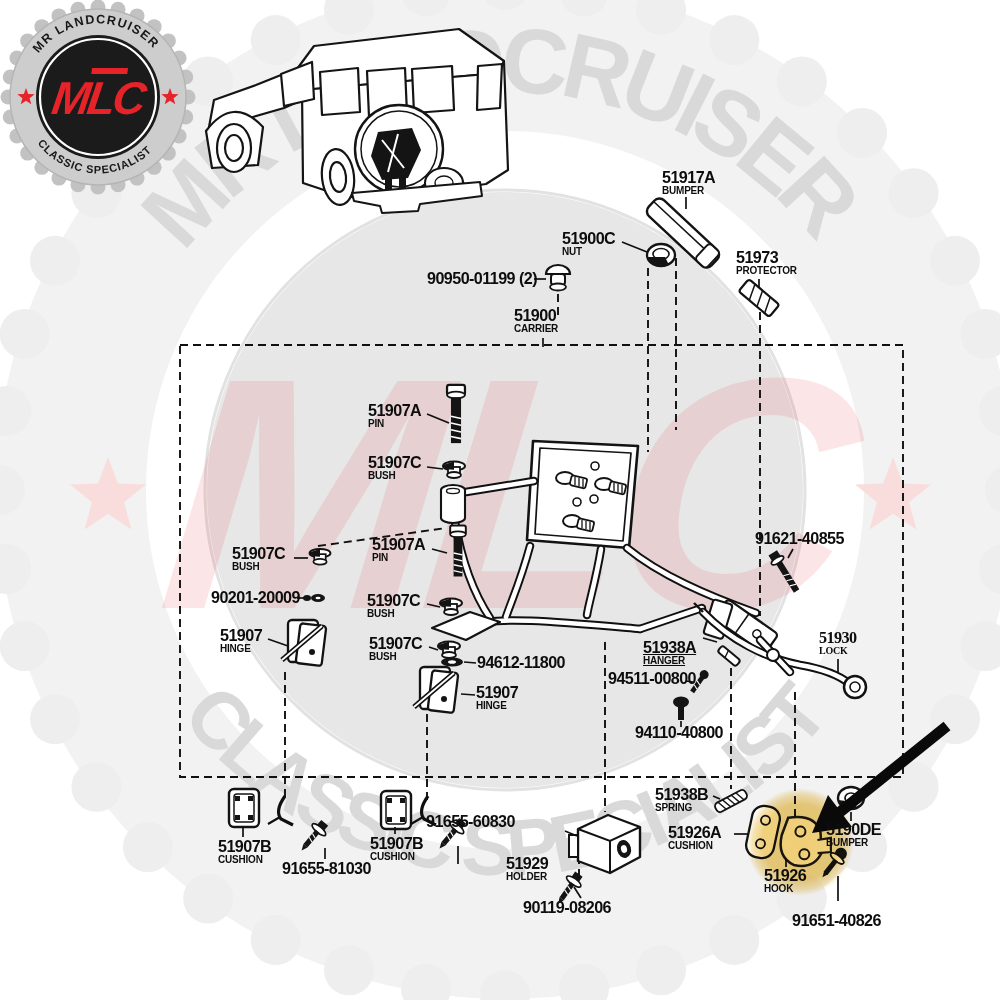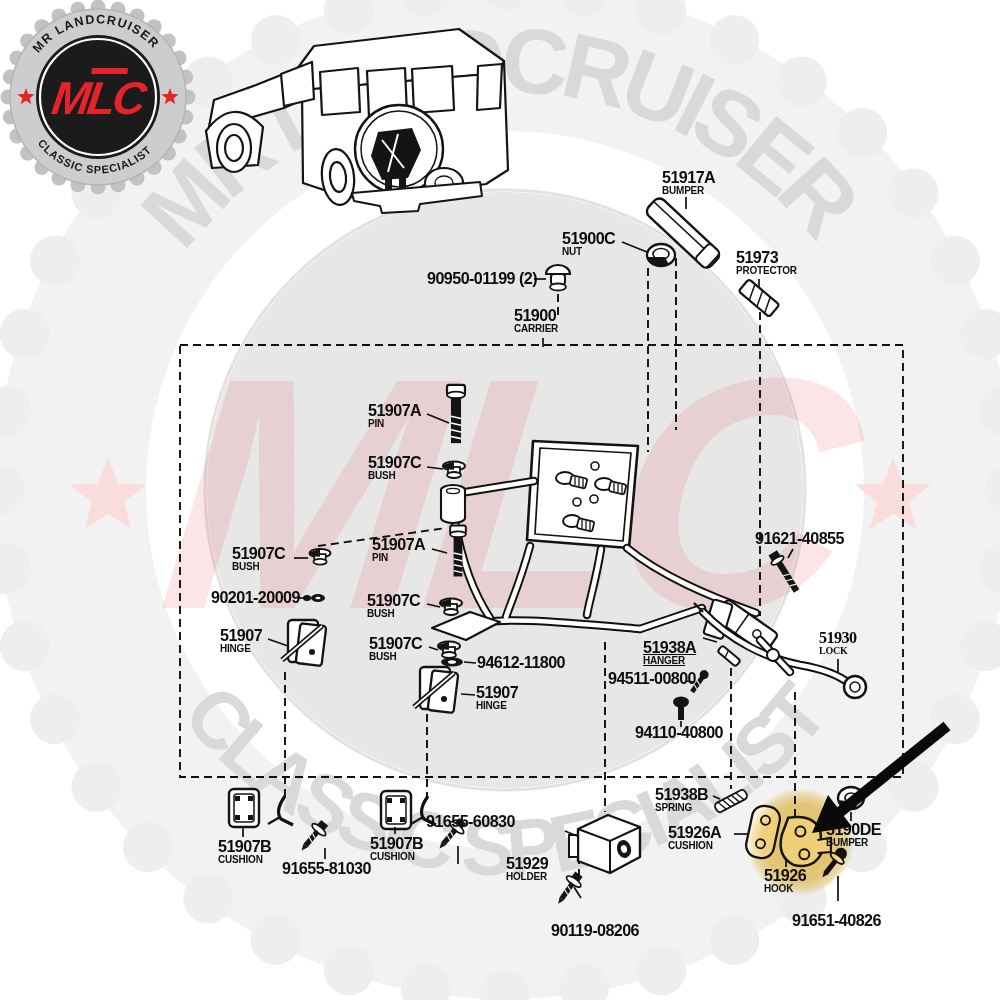--- a/index.html
+++ b/index.html
@@ -522,21 +522,21 @@
         <span class="num">51926</span>
         <span class="nm">HOOK</span>
       </div>
       <div class="co" style="left: 792px; top: 913px;">
         <span class="num">91651-40826</span>
       </div>
       <div class="co" style="left: 506px; top: 816px; margin-top: 40px;">
         <span class="num">51929</span>
         <span class="nm">HOLDER</span>
       </div>
-      <div class="co" style="left: 551px; top: 900px; margin-top: 23px;">
+      <div class="co" style="left: 523px; top: 900px;">
         <span class="num">90119-08206</span>
       </div>
       <div class="co" style="left: 218px; top: 839px;">
         <span class="num">51907B</span>
         <span class="nm">CUSHION</span>
       </div>
       <div class="co" style="left: 282px; top: 861px;">
         <span class="num">91655-81030</span>
       </div>
       <div class="co" style="left: 370px; top: 836px;">

